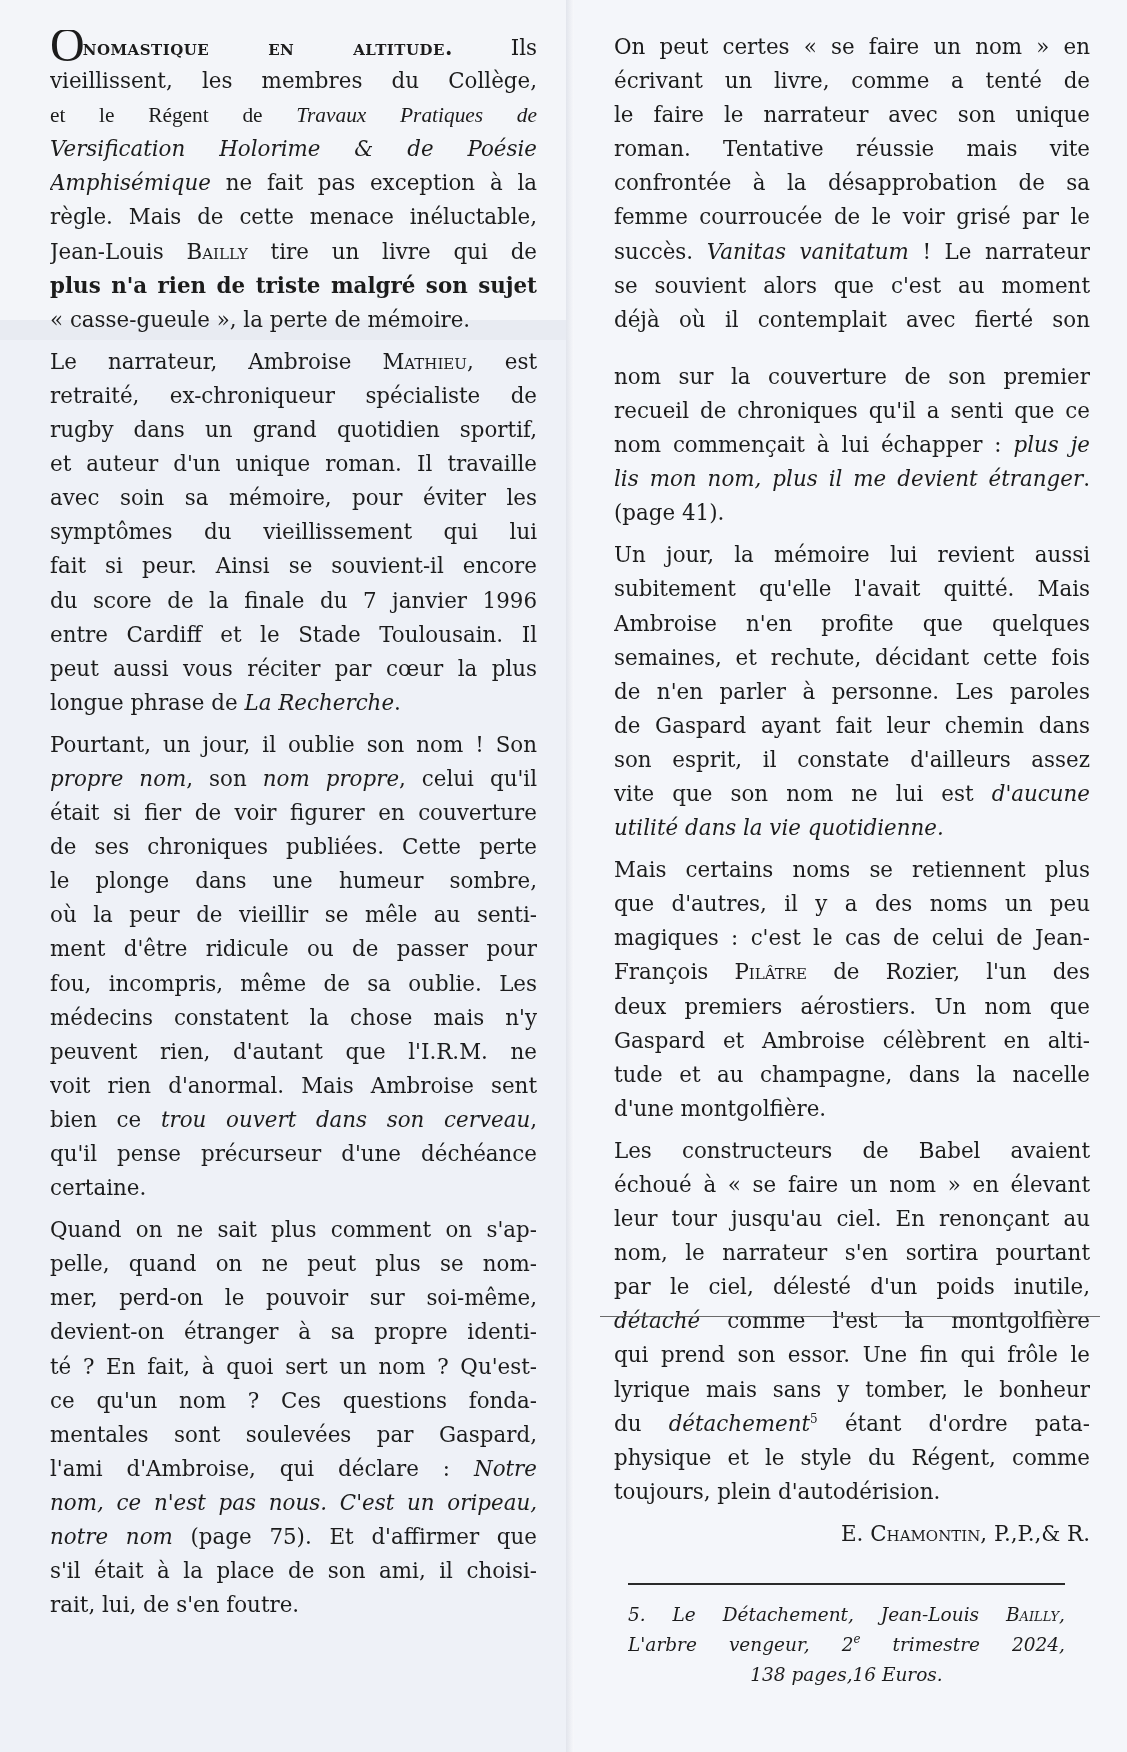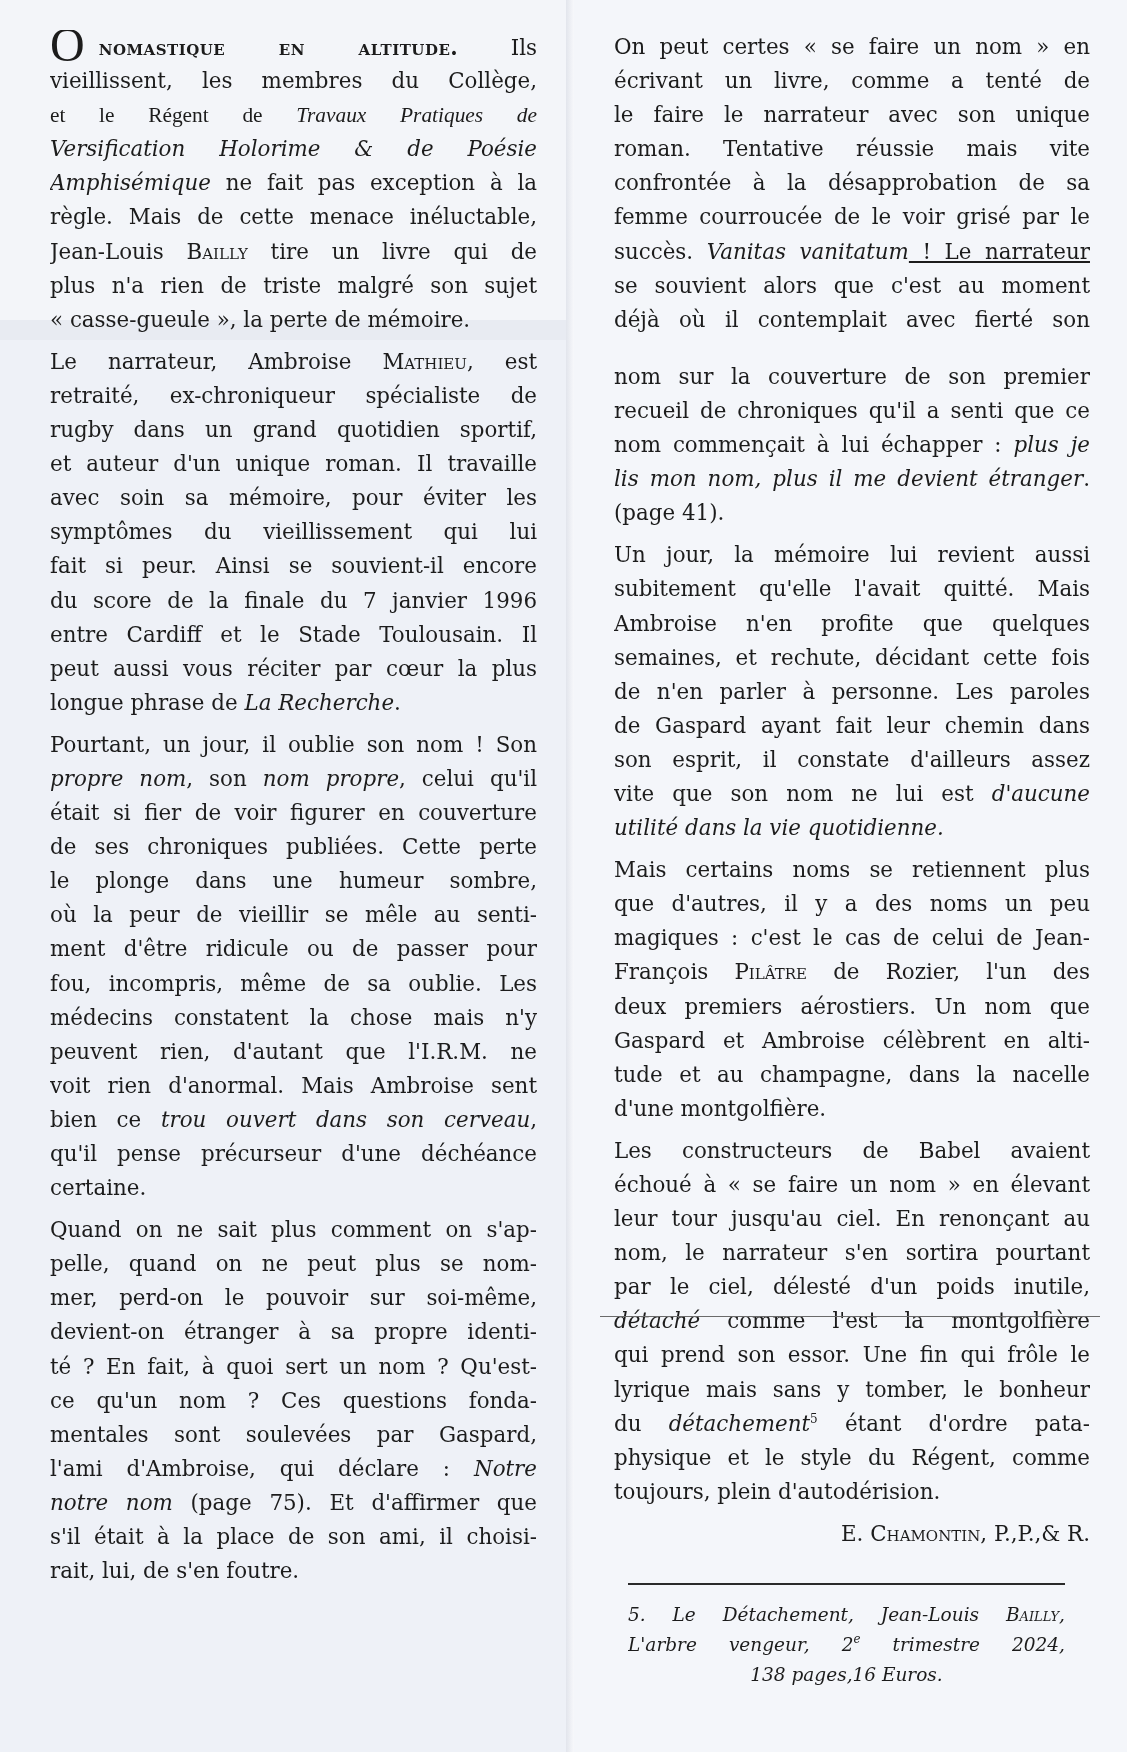--- a/index.html
+++ b/index.html
@@ -44,21 +44,21 @@
   .line.center { text-align: center; text-align-last: center; }
   .line > span { white-space: pre; }
   i { font-style: italic; }
   .sc { font-variant: small-caps; }
   .dropcap {
     font-size: 48px; line-height: 30px;
     font-family: "Liberation Serif", serif;
     vertical-align: -6px; margin-right: -2px;
   }
   .heading-sc {
-    font-weight: bold; font-variant: small-caps; letter-spacing: 0.5px; padding-left: 16px;
+    font-weight: bold; font-variant: small-caps; letter-spacing: 0.5px;
   }
   .signature { margin-top: 6px; }
   .footnote-rule {
     position: absolute; left: 628px; top: 1583px; width: 437px; height: 2px;
     background: #2a2a2a;
   }
   .footnote {
     position: absolute; left: 628px; top: 1600px; width: 437px;
     font-size: 18.5px; line-height: 30px; font-style: italic;
   }
@@ -80,21 +80,21 @@
 
 <div class="col col-left" id="left-col">
     <div class="para">
       <span class="line" style="white-space: normal; overflow: hidden;"><span style="white-space: normal;"><span class="dropcap" style="white-space: normal;">O</span><span class="heading-sc" style="white-space: normal;">nomastique en altitude.</span></span><span style="white-space: normal;"> Ils</span></span>
       <span class="line" style="white-space: normal; overflow: hidden;"><span style="white-space: normal;">vieillissent, les membres du Collège,</span></span>
       <span class="line" style="white-space: normal; overflow: hidden; font-family: Liberation Serif, serif;"><span style="white-space: normal;">et le Régent de </span><i style="white-space: normal;">Travaux Pratiques de</i></span>
       <span class="line" style="white-space: normal; overflow: hidden;"><i style="white-space: normal;">Versification Holorime &amp; de Poésie</i></span>
       <span class="line" style="white-space: normal; overflow: hidden;"><i style="white-space: normal;">Amphisémique</i><span style="white-space: normal;"> ne fait pas exception à la</span></span>
       <span class="line" style="white-space: normal; overflow: hidden;"><span style="white-space: normal;">règle. Mais de cette menace inéluctable,</span></span>
       <span class="line" style="white-space: normal; overflow: hidden;"><span style="white-space: normal;">Jean-Louis </span><span class="sc" style="white-space: normal;">Bailly</span><span style="white-space: normal;"> tire un livre qui de</span></span>
-      <span class="line" style="white-space: normal; overflow: hidden;"><span style="white-space: normal;">plus n'a rien de triste malgré son sujet</span></span>
+      <span class="line" style="white-space: normal; overflow: hidden; font-weight: bold;"><span style="white-space: normal;">plus n'a rien de triste malgré son sujet</span></span>
       <span class="line last" style="white-space: normal; overflow: hidden;"><span style="white-space: normal;">« casse-gueule », la perte de mémoire.</span></span>
     </div>
     <div class="para">
       <span class="line" style="white-space: normal; overflow: hidden; margin-top: 8px;"><span style="white-space: normal;">Le narrateur, Ambroise </span><span class="sc" style="white-space: normal;">Mathieu</span><span style="white-space: normal;">, est</span></span>
       <span class="line" style="white-space: normal; overflow: hidden;"><span style="white-space: normal;">retraité, ex-chroniqueur spécialiste de</span></span>
       <span class="line" style="white-space: normal; overflow: hidden;"><span style="white-space: normal;">rugby dans un grand quotidien sportif,</span></span>
       <span class="line" style="white-space: normal; overflow: hidden;"><span style="white-space: normal;">et auteur d'un unique roman. Il travaille</span></span>
       <span class="line" style="white-space: normal; overflow: hidden;"><span style="white-space: normal;">avec soin sa mémoire, pour éviter les</span></span>
       <span class="line" style="white-space: normal; overflow: hidden;"><span style="white-space: normal;">symptômes du vieillissement qui lui</span></span>
       <span class="line" style="white-space: normal; overflow: hidden;"><span style="white-space: normal;">fait si peur. Ainsi se souvient-il encore</span></span>
@@ -121,34 +121,35 @@
     </div>
     <div class="para">
       <span class="line" style="white-space: normal; overflow: hidden;"><span style="white-space: normal;">Quand on ne sait plus comment on s'ap-</span></span>
       <span class="line" style="white-space: normal; overflow: hidden;"><span style="white-space: normal;">pelle, quand on ne peut plus se nom-</span></span>
       <span class="line" style="white-space: normal; overflow: hidden;"><span style="white-space: normal;">mer, perd-on le pouvoir sur soi-même,</span></span>
       <span class="line" style="white-space: normal; overflow: hidden;"><span style="white-space: normal;">devient-on étranger à sa propre identi-</span></span>
       <span class="line" style="white-space: normal; overflow: hidden;"><span style="white-space: normal;">té ? En fait, à quoi sert un nom ? Qu'est-</span></span>
       <span class="line" style="white-space: normal; overflow: hidden;"><span style="white-space: normal;">ce qu'un nom ? Ces questions fonda-</span></span>
       <span class="line" style="white-space: normal; overflow: hidden;"><span style="white-space: normal;">mentales sont soulevées par Gaspard,</span></span>
       <span class="line" style="white-space: normal; overflow: hidden;"><span style="white-space: normal;">l'ami d'Ambroise, qui déclare : </span><i style="white-space: normal;">Notre</i></span>
+      <span class="line" style="white-space: normal; overflow: hidden;"><i style="white-space: normal;">nom, ce n'est pas nous. C'est un oripeau,</i></span>
       <span class="line" style="white-space: normal; overflow: hidden;"><i style="white-space: normal;">notre nom</i><span style="white-space: normal;"> (page 75). Et d'affirmer que</span></span>
       <span class="line" style="white-space: normal; overflow: hidden;"><span style="white-space: normal;">s'il était à la place de son ami, il choisi-</span></span>
       <span class="line last" style="white-space: normal; overflow: hidden;"><span style="white-space: normal;">rait, lui, de s'en foutre.</span></span>
     </div>
   </div>
 <div class="col col-right" id="right-col">
     <div class="para">
       <span class="line" style="white-space: normal; overflow: hidden;"><span style="white-space: normal;">On peut certes « se faire un nom » en</span></span>
       <span class="line" style="white-space: normal; overflow: hidden;"><span style="white-space: normal;">écrivant un livre, comme a tenté de</span></span>
       <span class="line" style="white-space: normal; overflow: hidden;"><span style="white-space: normal;">le faire le narrateur avec son unique</span></span>
       <span class="line" style="white-space: normal; overflow: hidden;"><span style="white-space: normal;">roman. Tentative réussie mais vite</span></span>
       <span class="line" style="white-space: normal; overflow: hidden;"><span style="white-space: normal;">confrontée à la désapprobation de sa</span></span>
       <span class="line" style="white-space: normal; overflow: hidden;"><span style="white-space: normal;">femme courroucée de le voir grisé par le</span></span>
-      <span class="line" style="white-space: normal; overflow: hidden;"><span style="white-space: normal;">succès. </span><i style="white-space: normal;">Vanitas vanitatum</i><span style="white-space: normal; text-decoration: underline;"> ! Le narrateur</span></span>
+      <span class="line" style="white-space: normal; overflow: hidden;"><span style="white-space: normal;">succès. </span><i style="white-space: normal;">Vanitas vanitatum</i><span style="white-space: normal;"> ! Le narrateur</span></span>
       <span class="line" style="white-space: normal; overflow: hidden;"><span style="white-space: normal;">se souvient alors que c'est au moment</span></span>
       <span class="line" style="white-space: normal; overflow: hidden;"><span style="white-space: normal;">déjà où il contemplait avec fierté son</span></span>
       <span class="line" style="white-space: normal; overflow: hidden; margin-top: 23px;"><span style="white-space: normal;">nom sur la couverture de son premier</span></span>
       <span class="line" style="white-space: normal; overflow: hidden;"><span style="white-space: normal;">recueil de chroniques qu'il a senti que ce</span></span>
       <span class="line" style="white-space: normal; overflow: hidden;"><span style="white-space: normal;">nom commençait à lui échapper : </span><i style="white-space: normal;">plus je</i></span>
       <span class="line" style="white-space: normal; overflow: hidden;"><i style="white-space: normal;">lis mon nom, plus il me devient étranger</i><span style="white-space: normal;">.</span></span>
       <span class="line last" style="white-space: normal; overflow: hidden;"><span style="white-space: normal;">(page 41).</span></span>
     </div>
     <div class="para">
       <span class="line" style="white-space: normal; overflow: hidden;"><span style="white-space: normal;">Un jour, la mémoire lui revient aussi</span></span>

